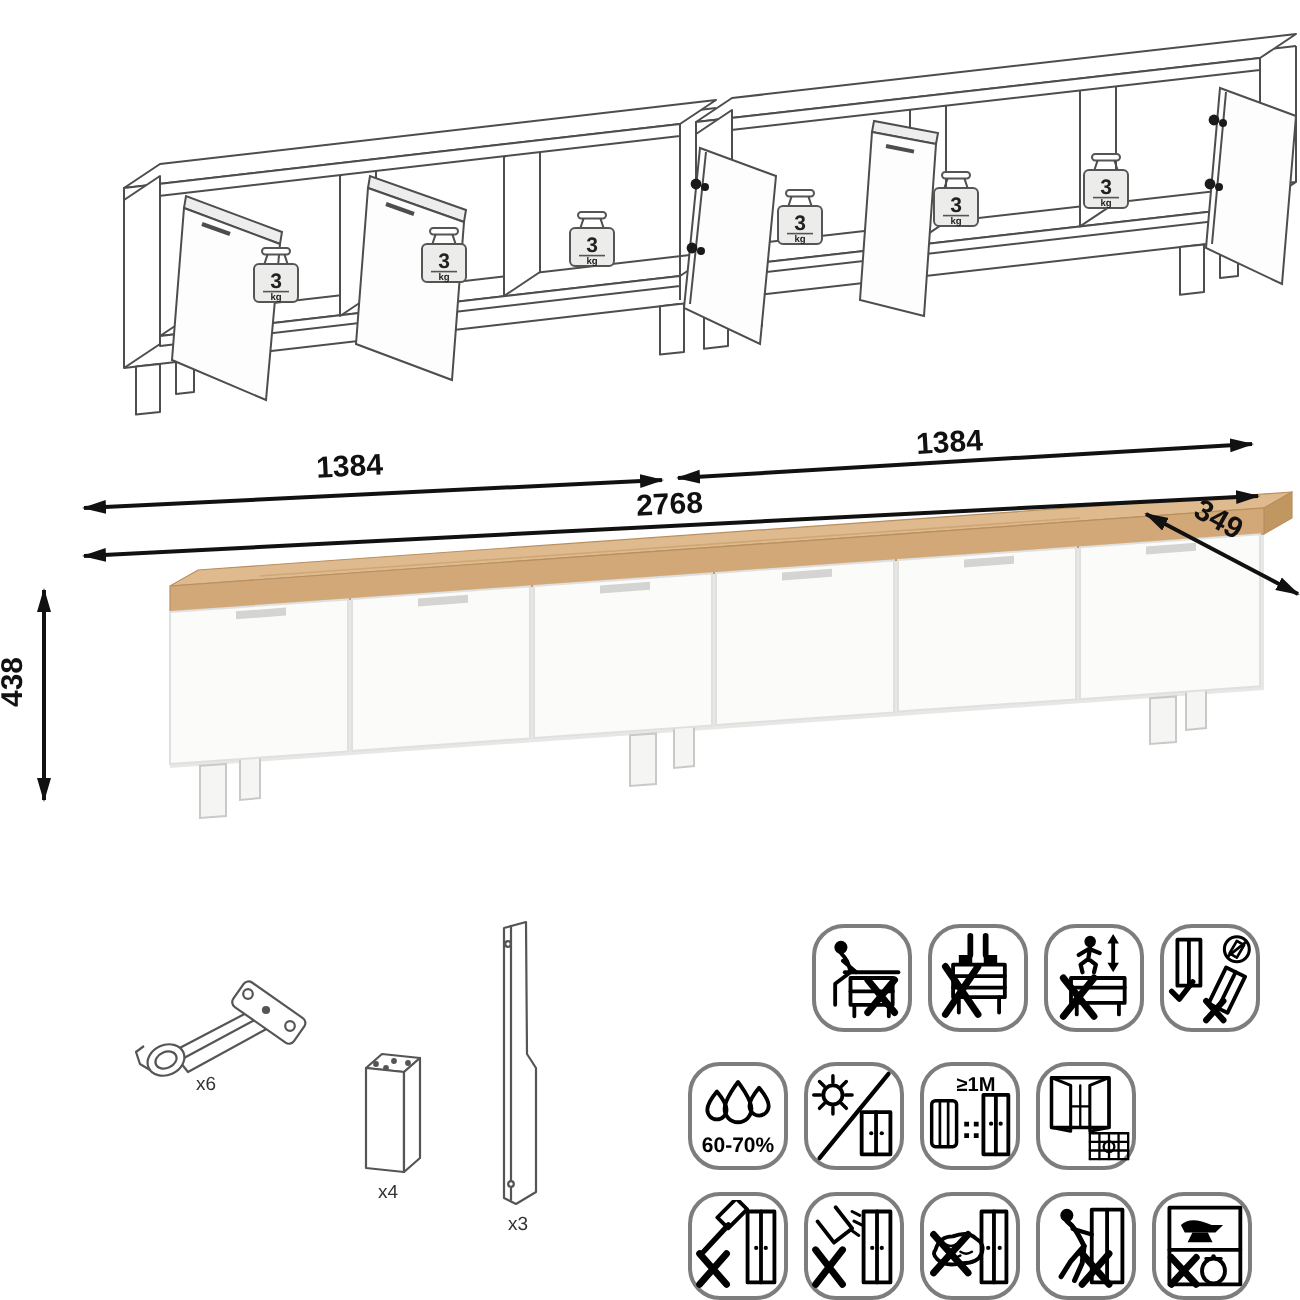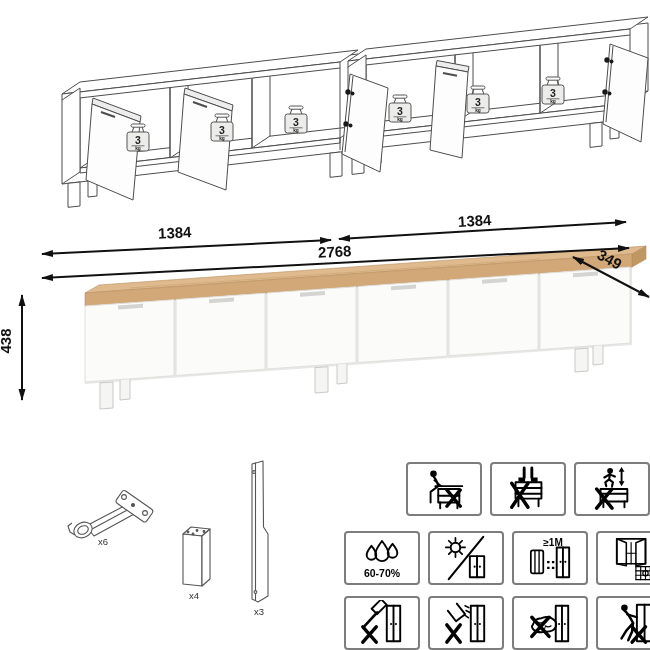--- a/index.html
+++ b/index.html
@@ -14,21 +14,21 @@
   .notch{stroke:#4d4d4d;stroke-width:2;fill:none;}
   .hingeblob{fill:#1a1a1a;stroke:none;}
   .wbody{fill:#ececea;stroke:#555;stroke-width:1;}
   .whandle{fill:#fff;stroke:#555;stroke-width:1;}
   .wtext{fill:#222;font-weight:bold;text-anchor:middle;}
   .dimline{stroke:#111;stroke-width:2;fill:none;}
   .dimtext{fill:#111;font-size:15px;font-weight:600;text-anchor:middle;}
   .hw{stroke:#555;stroke-width:1.1;fill:#fff;stroke-linejoin:round;}
   .hwlabel{fill:#333;font-size:9.5px;text-anchor:middle;}
   .icon-row{position:absolute;display:flex;gap:8px;}
-  .icon-cell{width:76px;height:54px;border:2.2px solid #7d7d7d;border-radius:4px;background:#fff;
+  .icon-cell{width:50px;height:54px;border:2.2px solid #7d7d7d;border-radius:16px;background:#fff;
              display:flex;flex-direction:column;align-items:center;justify-content:center;box-sizing:border-box;}
   .icon-label{font-size:10.5px;font-weight:bold;line-height:1;margin-top:1px;white-space:nowrap;color:#000;}
   .icon-label.small{font-size:8.4px;letter-spacing:-0.2px;}
   .p{stroke:#000;stroke-width:2;fill:none;stroke-linecap:round;stroke-linejoin:round;}
   .pf{fill:#000;stroke:none;}
   .px{stroke:#000;stroke-width:3.6;fill:none;stroke-linecap:round;}
 </style>
 </head>
 <body>
 

